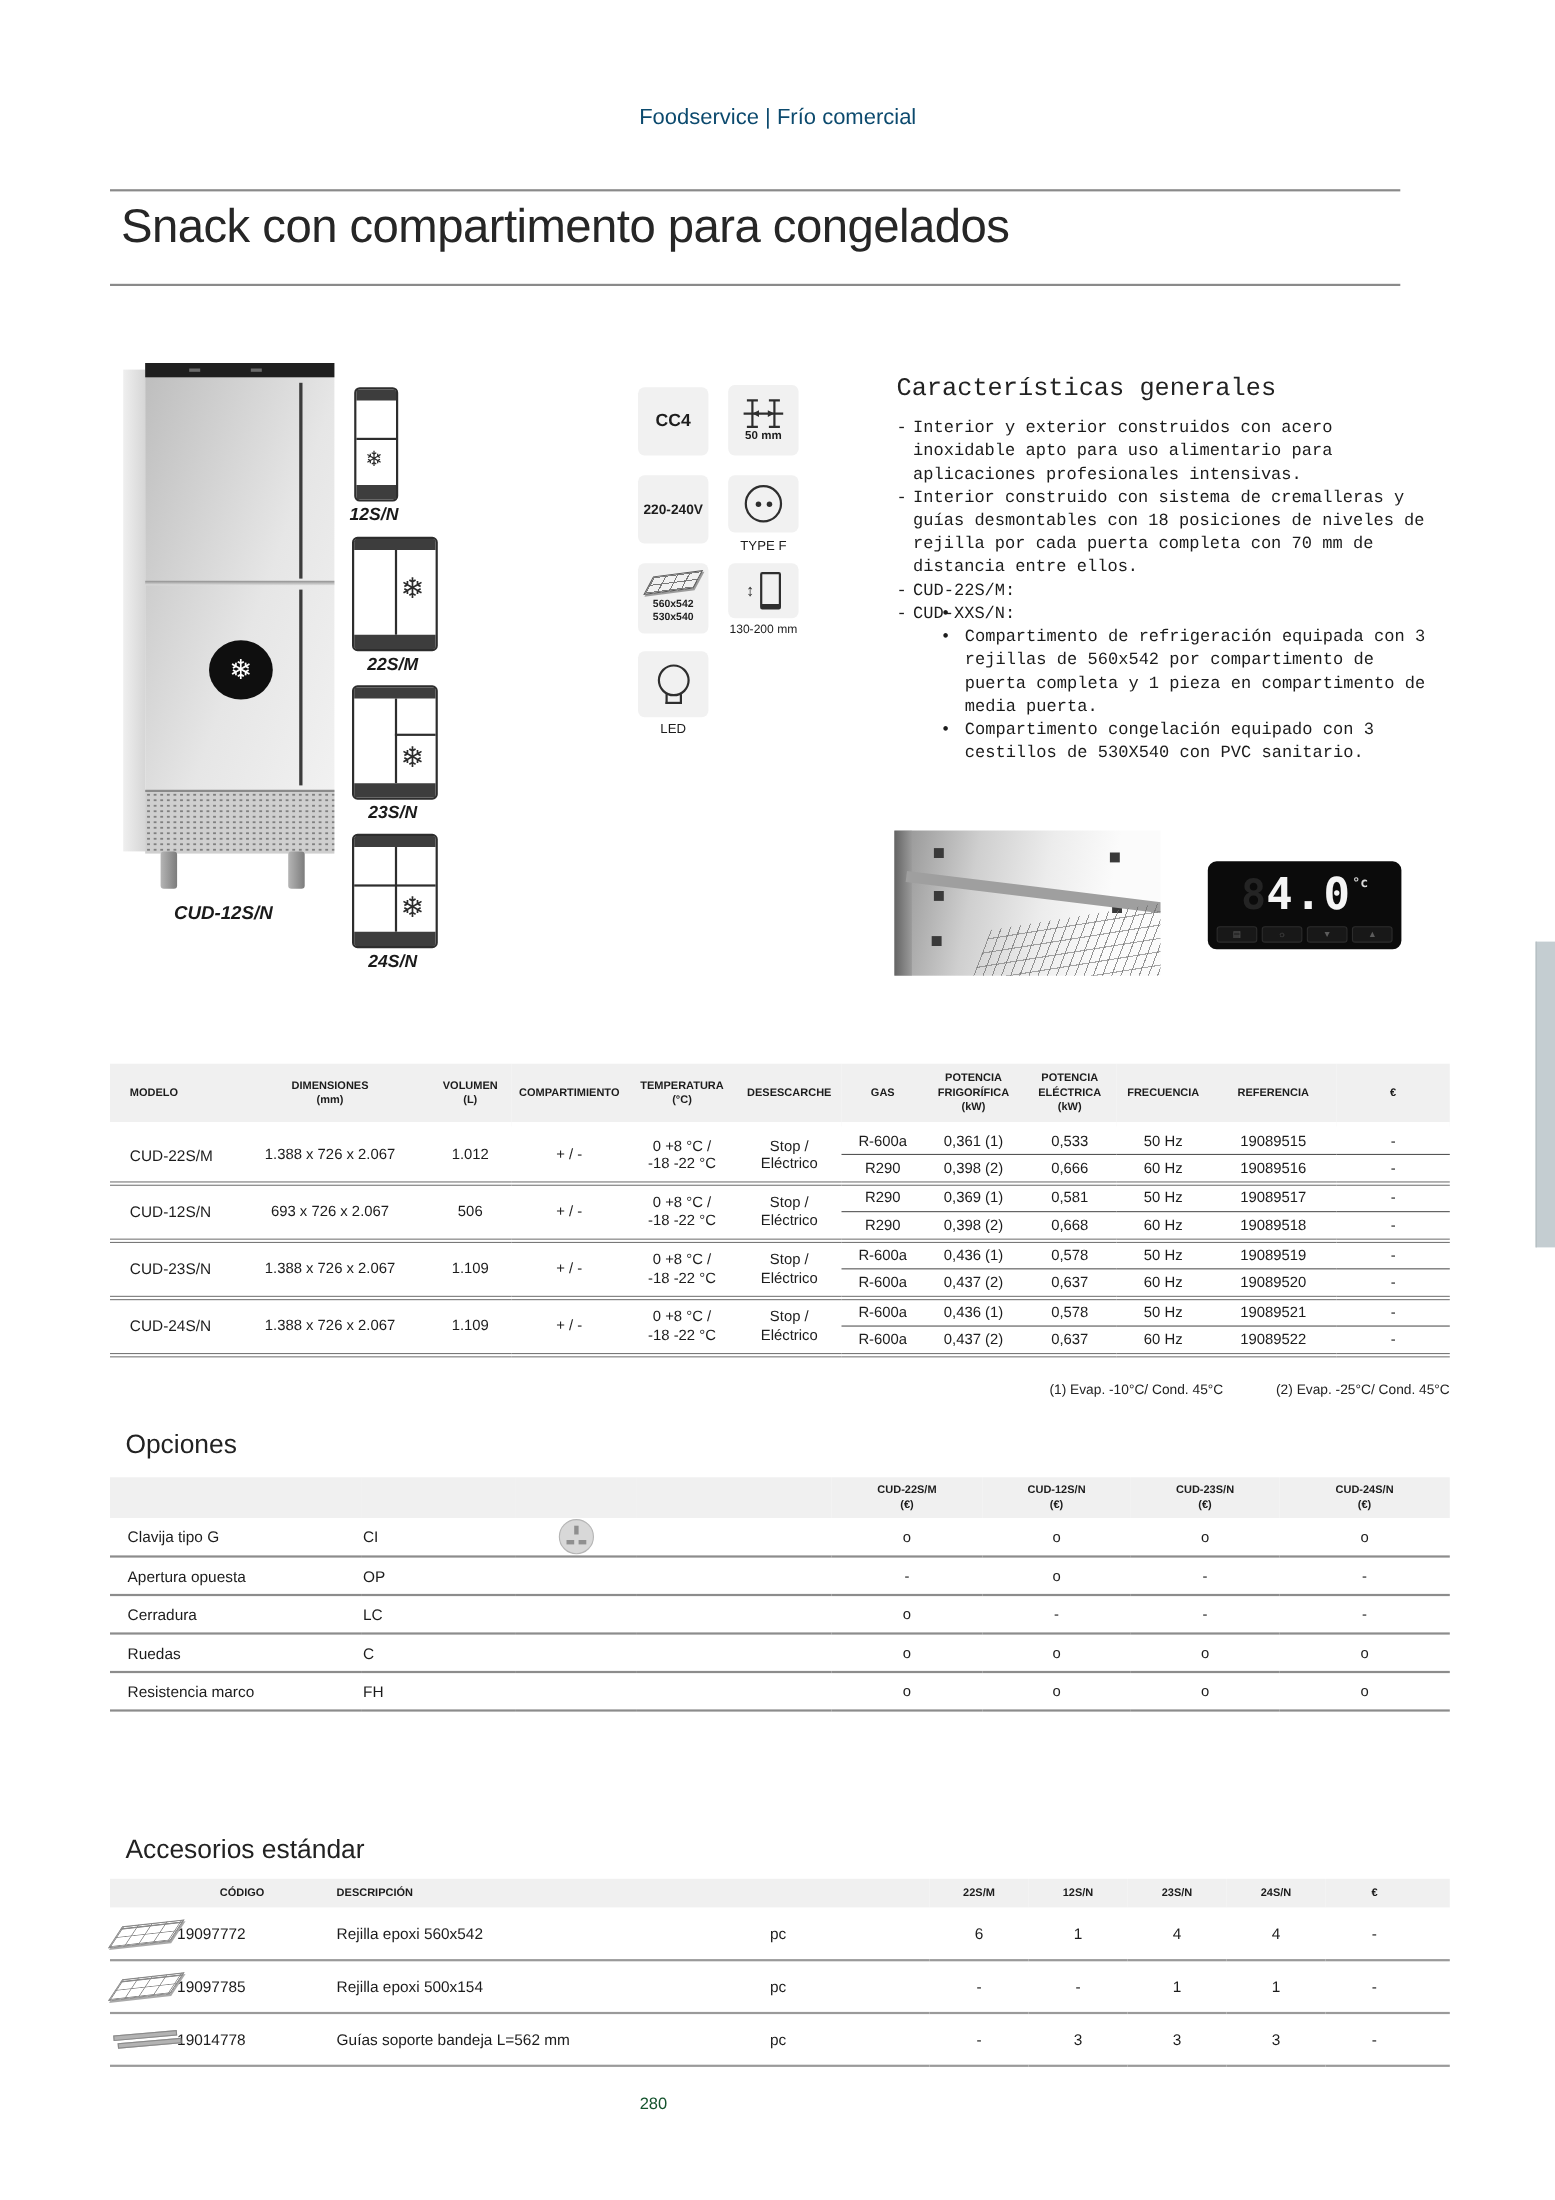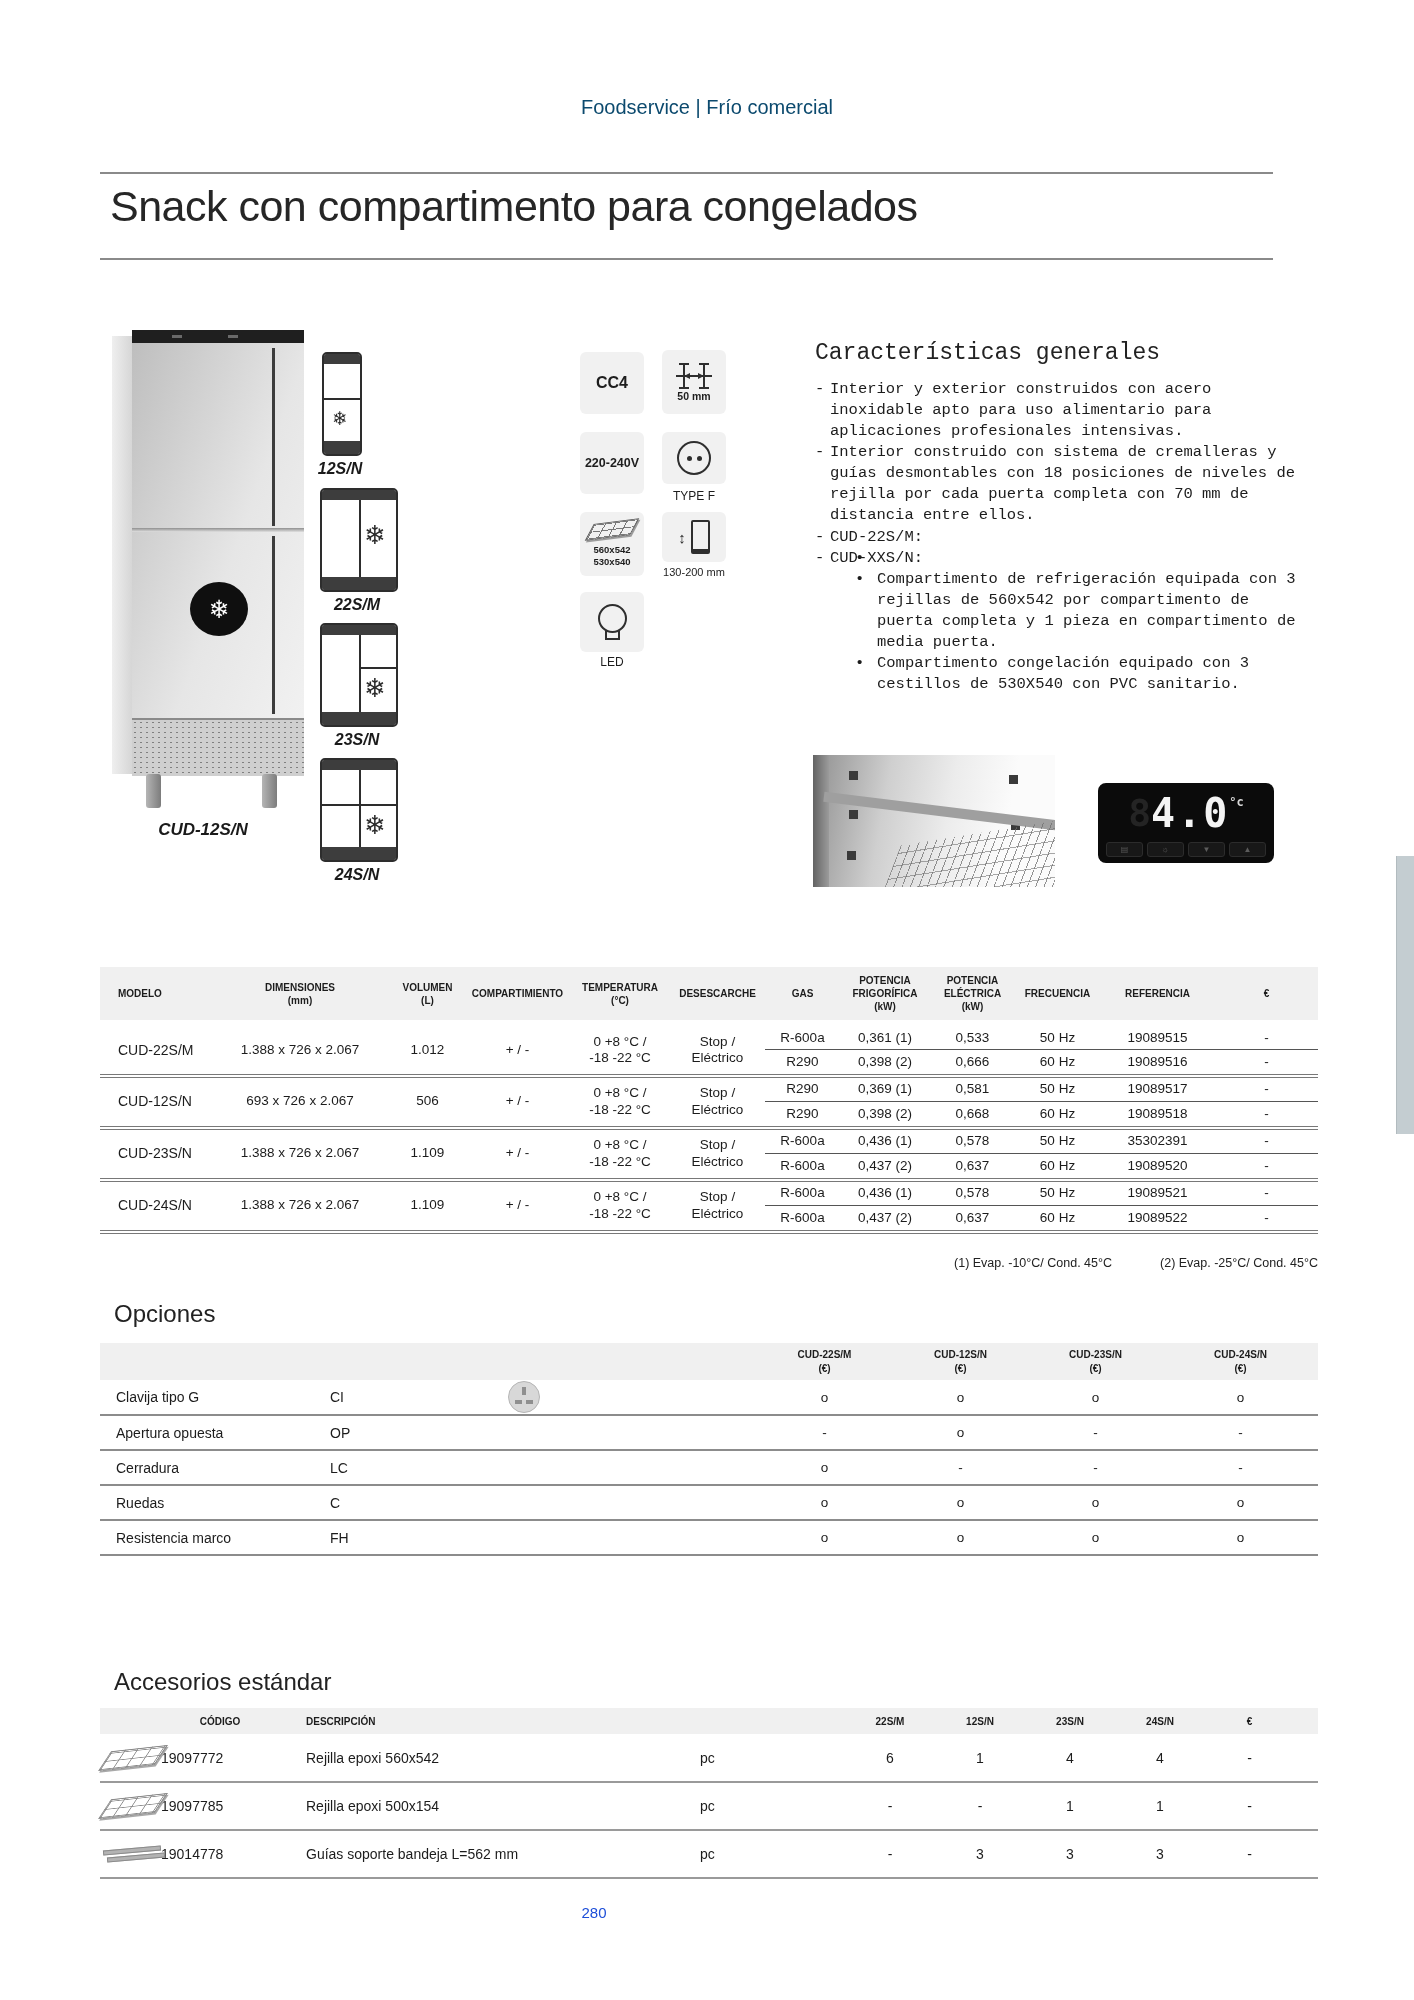--- a/index.html
+++ b/index.html
@@ -132,21 +132,21 @@
   .acc-grid{width:50px;height:18px;border:1px solid #8a8a8a;margin-left:6px;
             background:linear-gradient(#dcdcdc,#bfbfbf);
             background-image:repeating-linear-gradient(90deg,#8a8a8a 0 1px,transparent 1px 12px),
                              repeating-linear-gradient(0deg,#8a8a8a 0 1px,transparent 1px 8px);
             transform:skewX(-38deg) rotate(-7deg);box-shadow:2px 2px 0 #a9a9a9;}
   .acc-rails{position:relative;width:56px;height:18px;margin-left:2px;}
   .acc-rails i{position:absolute;left:0;width:56px;height:3px;background:#b3b3b3;border:1px solid #8a8a8a;transform:rotate(-5deg);}
   .acc-rails i:first-child{top:3px;}
   .acc-rails i:last-child{top:10px;left:4px;}
 
-  .page-number{left:0;top:1904px;width:1188px;text-align:center;font-size:15px;color:#1d4ed8;}
+  .page-number{left:0;top:1904px;width:1188px;text-align:center;font-size:15px;color:#14532d;}
   .edge-tab{left:1396px;top:856px;width:18px;height:278px;background:#c4cdd1;border-left:1px solid #b2bbbf;}
 </style>
 </head>
 <body>
 
 <div id="page">
 
   <div class="abs breadcrumb">Foodservice | Frío comercial</div>
   <div class="abs rule" style="top:172px;"></div>
   <div class="abs page-title">Snack con compartimento para congelados</div>
@@ -392,21 +392,21 @@
             <td rowspan="2">1.109</td>
             <td rowspan="2">+ / -</td>
             <td rowspan="2">0 +8 °C /
 -18 -22 °C</td>
             <td rowspan="2">Stop /
 Eléctrico</td>
             <td class="subcell">R-600a</td>
             <td class="subcell">0,436 (1)</td>
             <td class="subcell">0,578</td>
             <td class="subcell">50 Hz</td>
-            <td class="subcell">35302391</td>
+            <td class="subcell">19089519</td>
             <td class="subcell">-</td>
           </tr>
           <tr class="r2">
             <td class="subcell">R-600a</td>
             <td class="subcell">0,437 (2)</td>
             <td class="subcell">0,637</td>
             <td class="subcell">60 Hz</td>
             <td class="subcell">19089520</td>
             <td class="subcell">-</td>
           </tr>

